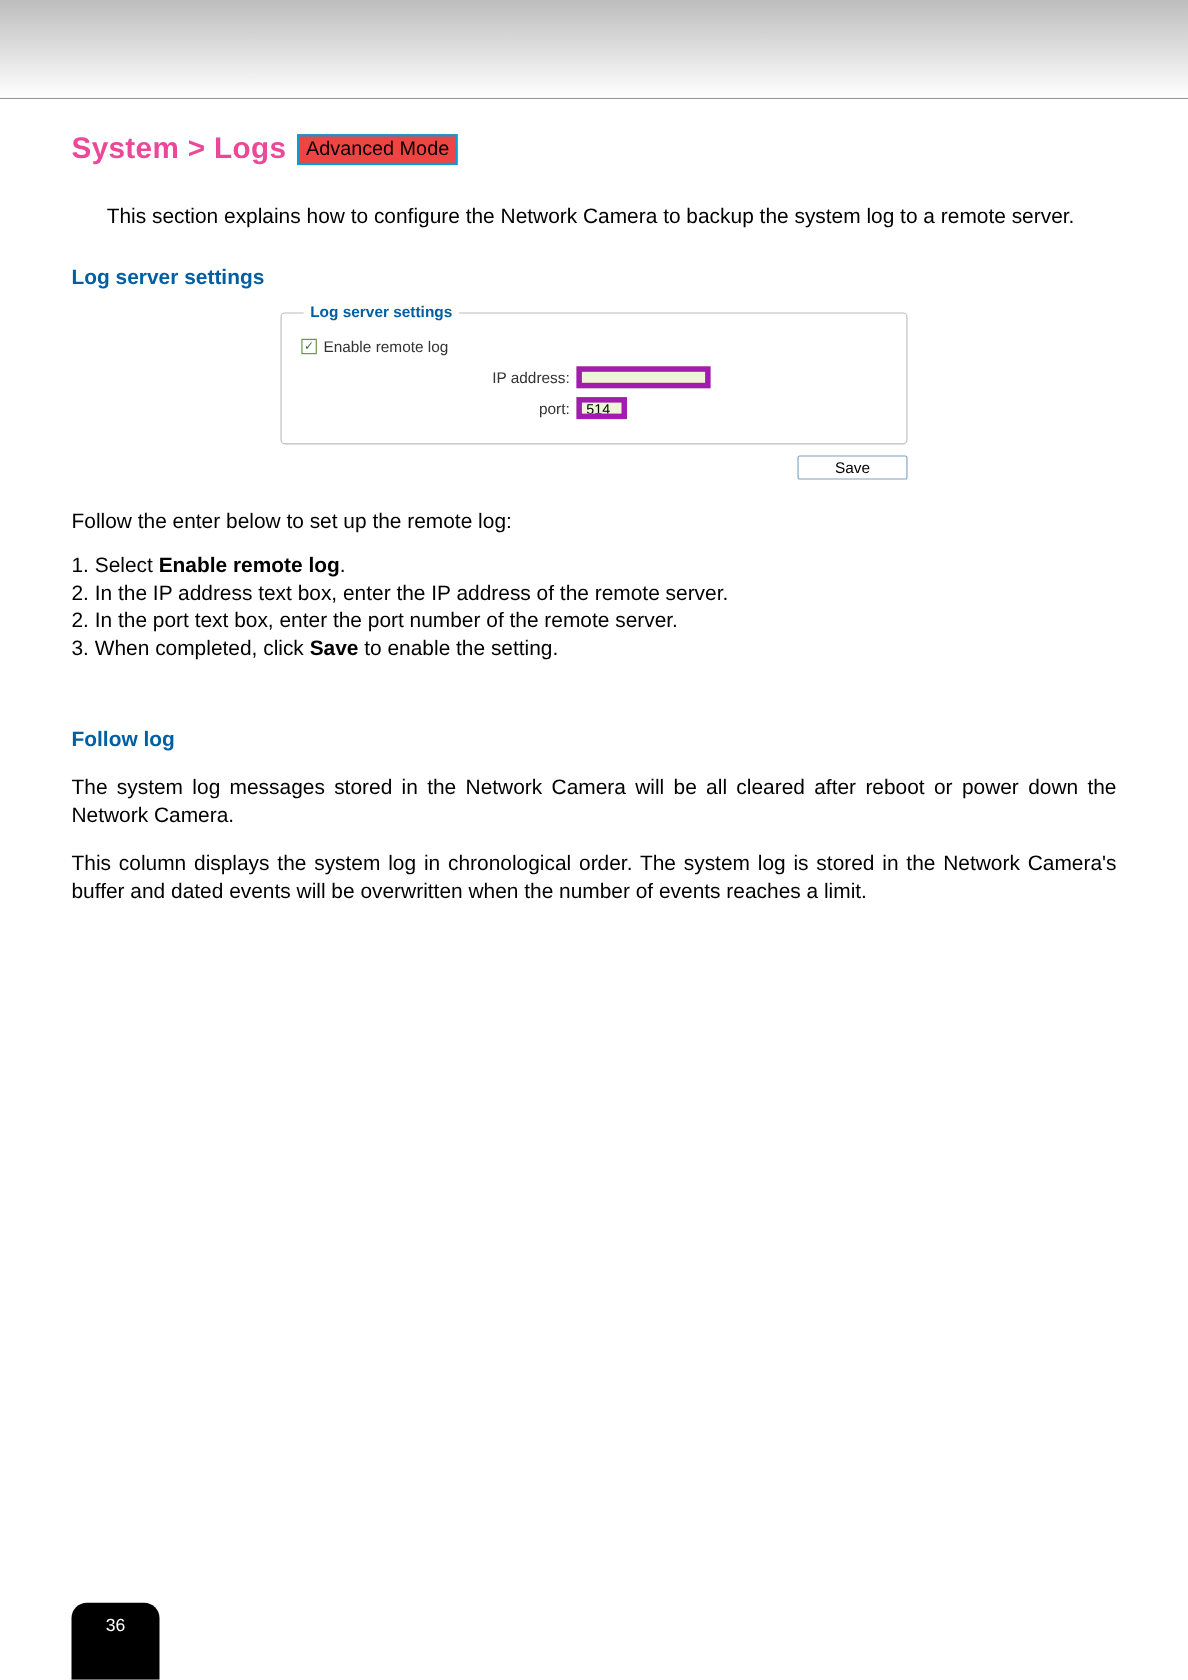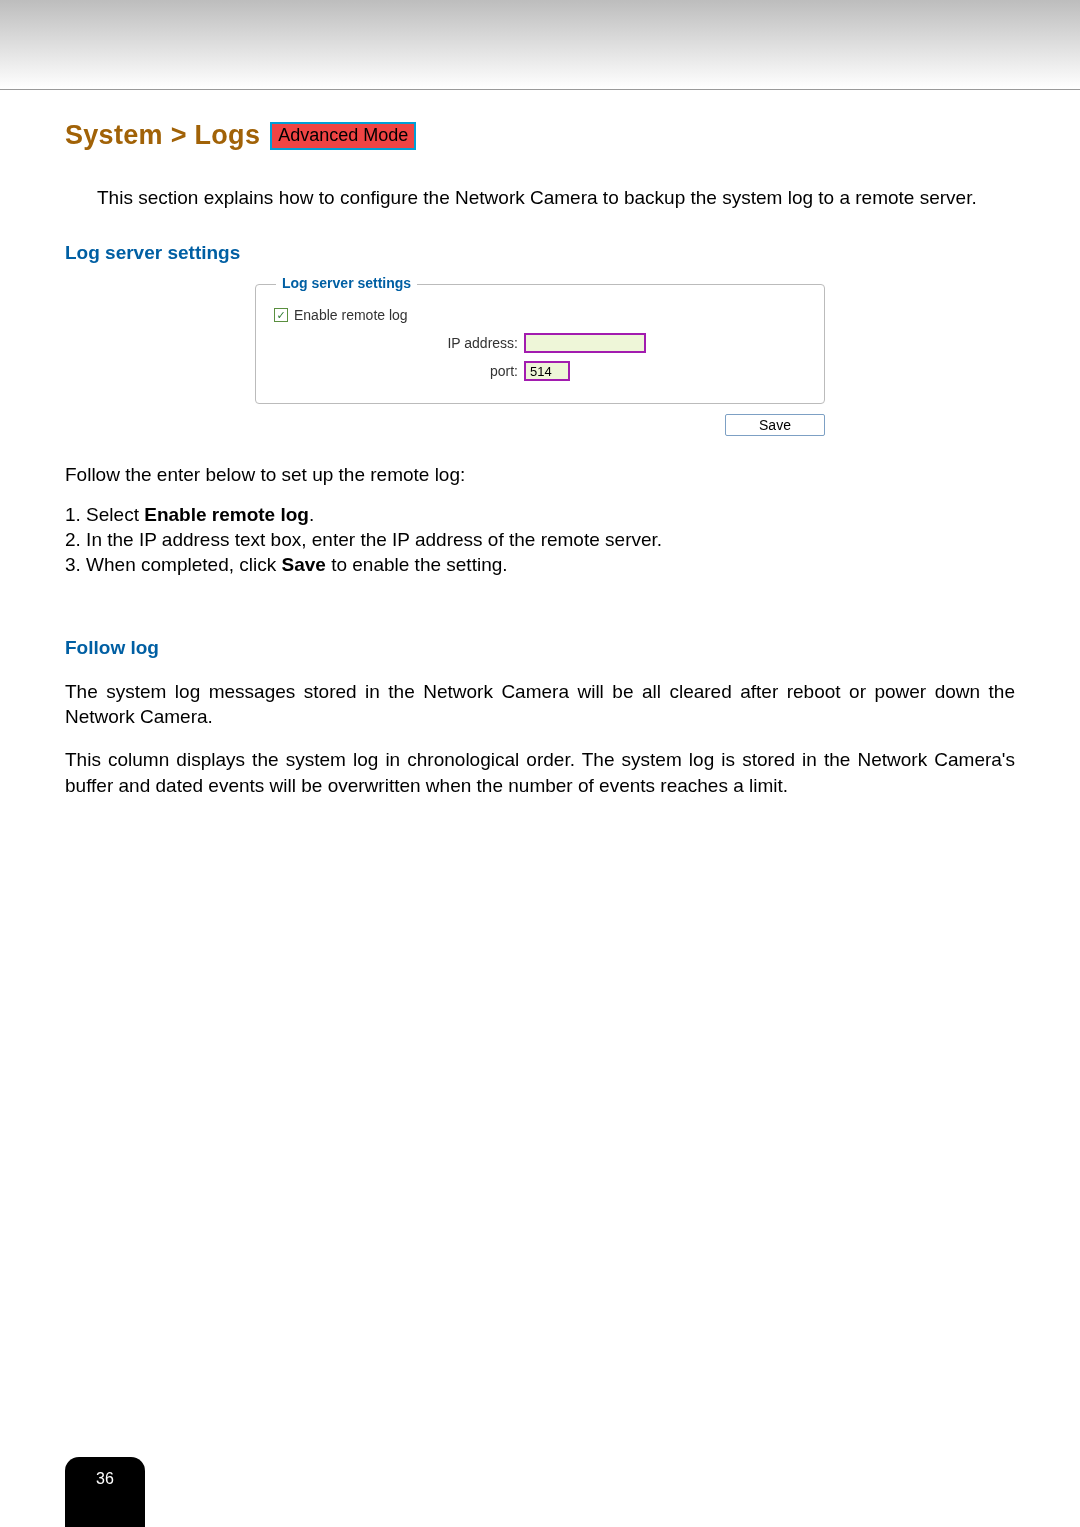--- a/index.html
+++ b/index.html
@@ -24,21 +24,21 @@
     }
     .breadcrumb-row {
       display: flex;
       align-items: center;
       gap: 10px;
       margin-bottom: 34px;
     }
     .breadcrumb-text {
       font-size: 27px;
       font-weight: bold;
-      color: #a16207;
+      color: #ec4899;
       letter-spacing: 0.3px;
     }
     .mode-badge {
       border: 2px solid #009fd6;
       padding: 1px 6px 2px 6px;
       font-size: 18px;
       color: #000;
       background: #ef4444;
     }
     .intro {
@@ -101,21 +101,21 @@
       align-items: center;
       margin-bottom: 8px;
     }
     .form-label {
       width: 250px;
       text-align: right;
       padding-right: 6px;
       font-size: 14px;
     }
     .form-input {
-      border: 2px solid #a21caf;
+      border: 5px solid #a21caf;
       background: #eef6d8;
       height: 20px;
       font-size: 13px;
       padding: 0 4px;
     }
     .ip-input { width: 122px; }
     .port-input { width: 46px; }
     .save-row {
       width: 570px;
       margin: 0 auto 28px auto;
@@ -211,20 +211,21 @@
 
     <div class="save-row">
       <button class="save-button">Save</button>
     </div>
 
     <p class="steps-intro">Follow the enter below to set up the remote log:</p>
 
     <div class="steps-list">
       <div><span>1. Select </span><span class="bold">Enable remote log</span><span>.</span></div>
       <div><span>2. In the IP address text box, enter the IP address of the remote server.</span></div>
+      <div><span>2. In the port text box, enter the port number of the remote server.</span></div>
       <div><span>3. When completed, click </span><span class="bold">Save</span><span> to enable the setting.</span></div>
     </div>
 
 
     <div class="section-gap"></div>
 
     <div class="section-heading">Follow log</div>
 
     <p class="para">The system log messages stored in the Network Camera will be all cleared after reboot or power down the Network Camera.</p>
 

